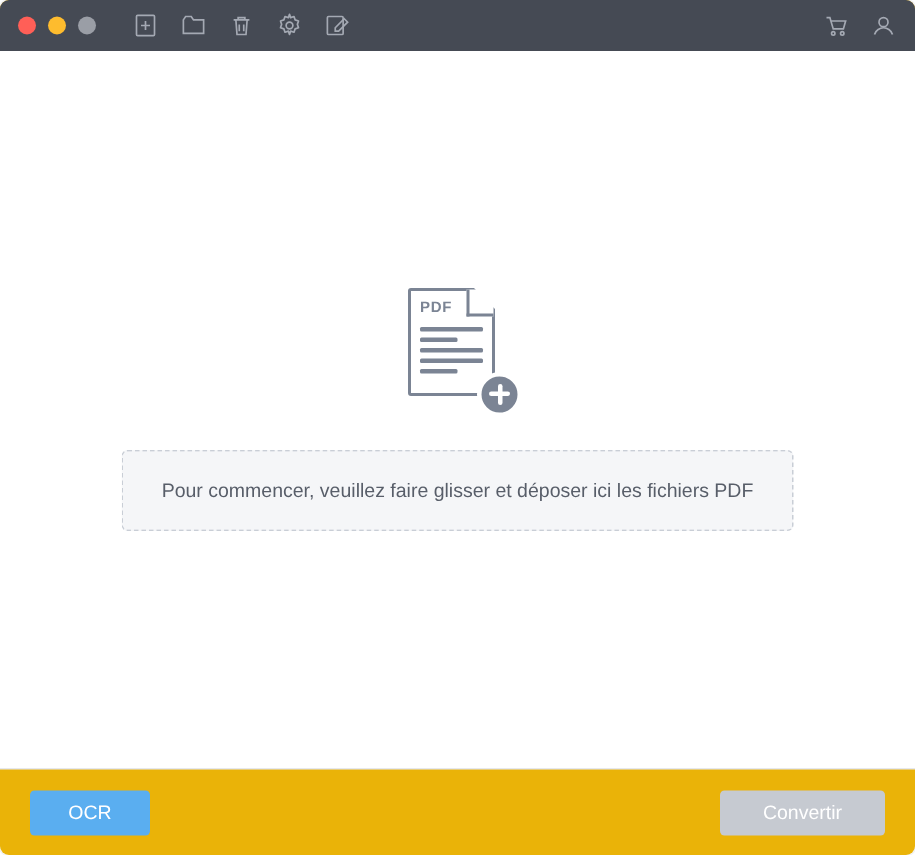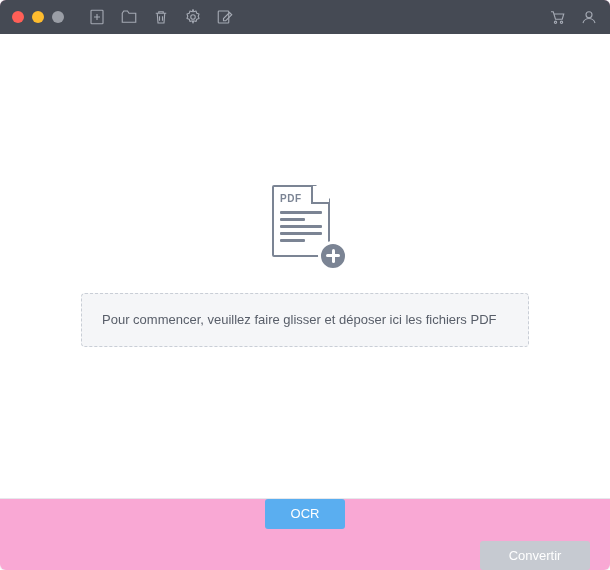--- a/index.html
+++ b/index.html
@@ -1,17 +1,17 @@
 <!DOCTYPE html>
 <html><head>
 <meta charset="utf-8">
 <style>
   * { box-sizing: border-box; margin: 0; padding: 0; }
   html, body { width: 610px; height: 570px; overflow: hidden; font-family: -apple-system, BlinkMacSystemFont, "Segoe UI", Helvetica, Arial, sans-serif; }
-  .window { width: 610px; height: 570px; display: flex; flex-direction: column; background: #f9a8d4; border-radius: 6px; overflow: hidden; box-shadow: 0 0 0 1px rgba(0,0,0,0.05); }
+  .window { width: 610px; height: 570px; display: flex; flex-direction: column; background: #eab308; border-radius: 6px; overflow: hidden; box-shadow: 0 0 0 1px rgba(0,0,0,0.05); }
   .titlebar { height: 34px; background: #454a54; display: flex; align-items: center; padding: 0 12px; }
   .traffic { display: flex; gap: 8px; align-items: center; }
   .tl-btn { width: 12px; height: 12px; border-radius: 50%; }
   .tl-close { background: #ff5f57; }
   .tl-min { background: #febc2e; }
   .tl-max { background: #9a9ea6; }
   .tb-icons { display: flex; align-items: center; gap: 14px; margin-left: 24px; }
   .tb-right { margin-left: auto; display: flex; align-items: center; gap: 14px; }
   .tb-icon { width: 18px; height: 18px; color: #a4a9b3; display: flex; align-items: center; justify-content: center; cursor: pointer; }
   .tb-icon svg { width: 18px; height: 18px; stroke: currentColor; fill: none; stroke-width: 1.5; }
@@ -24,24 +24,24 @@
   .pdf-page::after { content: ""; position: absolute; top: -2.5px; right: -2.5px; width: 0; height: 0; border-top: 16px solid #fff; border-left: 16px solid transparent; }
   .pdf-label { position: absolute; top: 6px; left: 6px; font-size: 10px; font-weight: 700; color: #7b8494; letter-spacing: 0.5px; }
   .pdf-lines { position: absolute; top: 24px; left: 6px; right: 6px; }
   .pdf-line { height: 3px; background: #7b8494; margin-bottom: 4px; border-radius: 1px; }
   .pdf-line.mid { width: 60%; }
   .pdf-plus { position: absolute; bottom: -6px; right: -10px; width: 30px; height: 30px; border-radius: 50%; background: #7b8494; display: flex; align-items: center; justify-content: center; border: 3px solid #fff; }
   .pdf-plus::before, .pdf-plus::after { content: ""; position: absolute; background: #fff; border-radius: 2px; }
   .pdf-plus::before { width: 14px; height: 3px; }
   .pdf-plus::after { width: 3px; height: 14px; }
 
-  .hint-box { width: 448px; border: 1px dashed #c9ced6; border-radius: 4px; background: #f5f6f8; padding: 16px 20px; text-align: left; }
+  .hint-box { width: 448px; border: 1px dashed #c9ced6; border-radius: 4px; background: #f5f6f8; padding: 16px 20px; text-align: center; }
   .hint-text { color: #585e69; font-size: 13px; line-height: 1.55; }
 
-  .footer { height: 72px; border-top: 1px solid #e6e8ec; display: flex; align-items: center; padding: 0 20px; gap: 12px; flex-direction: column; }
+  .footer { height: 58px; border-top: 1px solid #e6e8ec; display: flex; align-items: center; padding: 0 20px; gap: 12px; }
   .btn { height: 30px; border: none; border-radius: 3px; font-size: 13px; cursor: pointer; padding: 0 20px; color: #fff; font-weight: 400; }
   .btn-ocr { background: #5aaef0; min-width: 80px; }
   .btn-convert { background: #c6cad1; min-width: 110px; margin-left: auto; cursor: default; }
 </style>
 </head>
 <body>
 
 <div class="window">
   <div class="titlebar">
     <div class="traffic">

